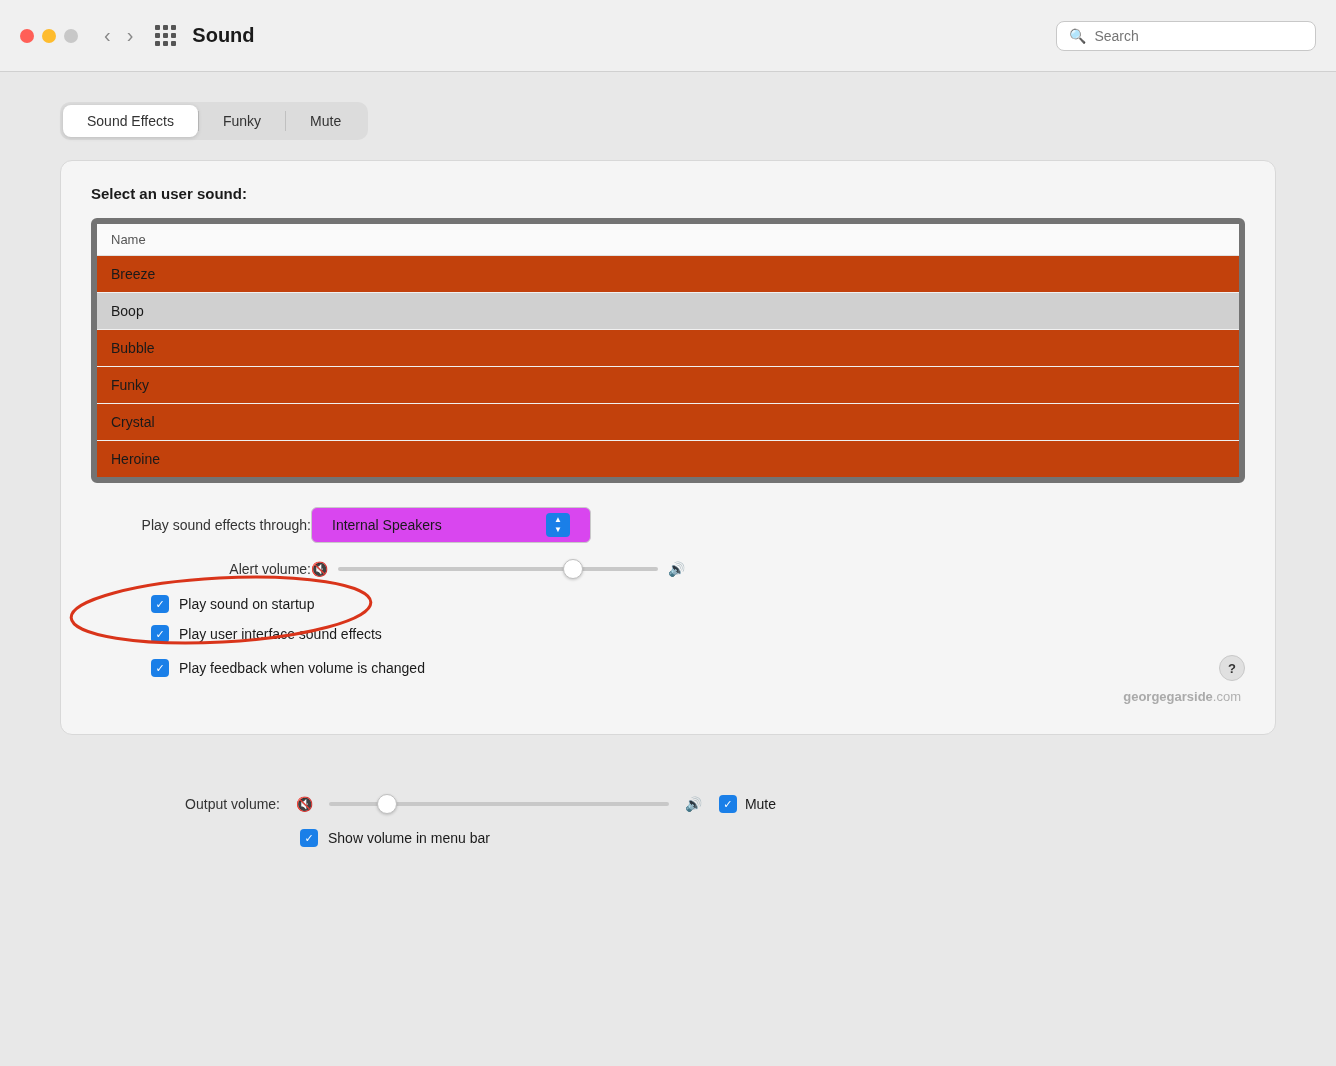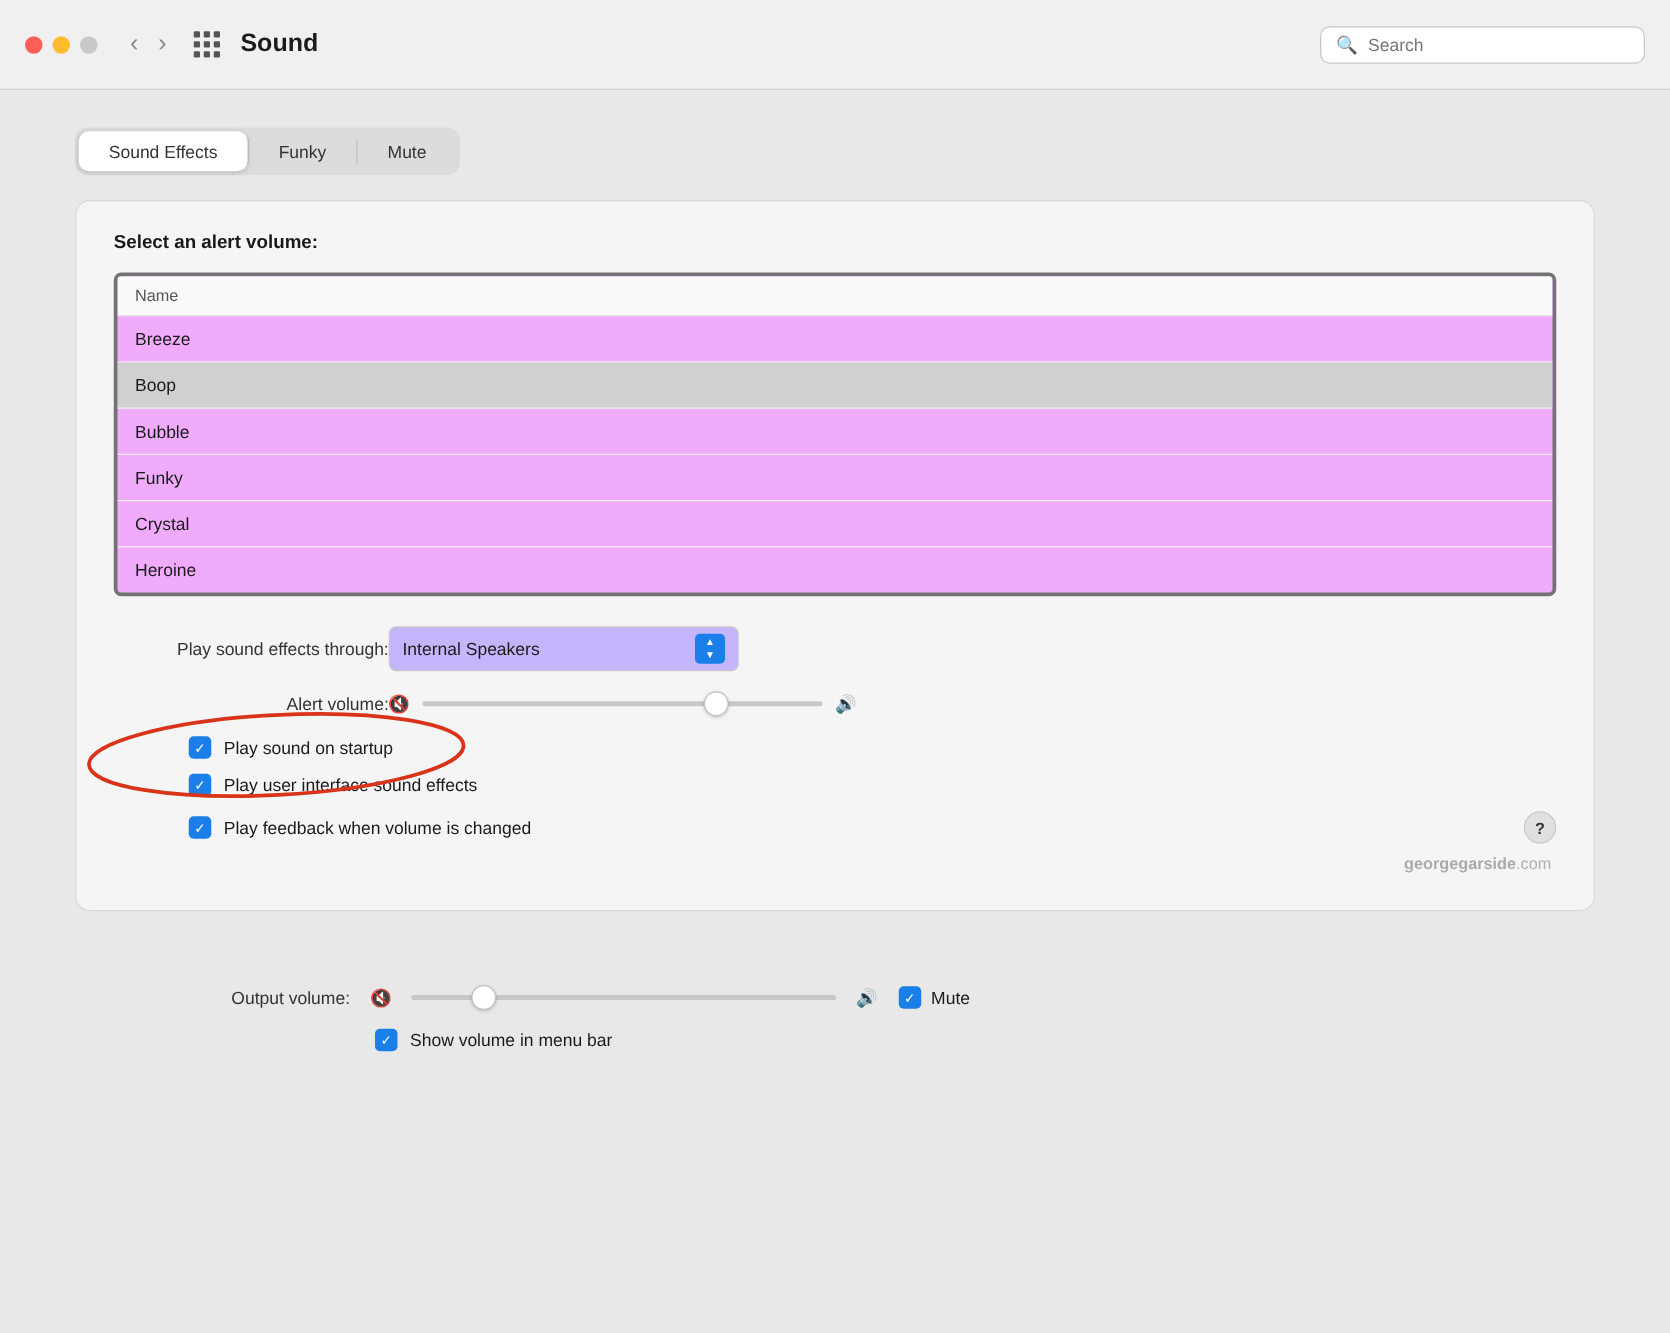--- a/index.html
+++ b/index.html
@@ -148,23 +148,23 @@
 
     .section-title {
       font-size: 15px;
       font-weight: 700;
       color: #1a1a1a;
       margin-bottom: 16px;
     }
 
     
     .sound-list {
-      border: 3px solid #737373;
+      border: 6px solid #737373;
       border-radius: 6px;
-      background: #f0abfc;
+      background: #c2410c;
       overflow: hidden;
       margin-bottom: 24px;
     }
     .sound-list-header {
       padding: 8px 14px;
       font-size: 13px;
       color: #555;
       border-bottom: 1px solid #e0e0e0;
       background: #fafafa;
     }
@@ -197,24 +197,24 @@
       font-size: 14px;
       color: #333;
       text-align: right;
       min-width: 220px;
     }
 
     
     .dropdown {
       display: flex;
       align-items: center;
-      background: #c4b5fd;
+      background: #d946ef;
       border: 1px solid #c8c8c8;
       border-radius: 6px;
-      padding: 5px 10px;
+      padding: 5px 20px;
       font-size: 14px;
       color: #1a1a1a;
       cursor: pointer;
       gap: 8px;
       min-width: 280px;
     }
     .dropdown-text { flex: 1; }
     .dropdown-arrow {
       background: #1a7fe8;
       border-radius: 4px;
@@ -376,21 +376,21 @@
       <button class="tab active">Sound Effects</button>
       <div class="tab-divider"></div>
       <button class="tab">Funky</button>
       <div class="tab-divider"></div>
       <button class="tab">Mute</button>
     </div>
   </div>
 
   <div class="panel">
 
-    <div class="section-title">Select an alert volume:</div>
+    <div class="section-title">Select an user sound:</div>
 
     <div class="sound-list">
       <div class="sound-list-header">Name</div>
       <div class="sound-list-item">Breeze</div>
       <div class="sound-list-item selected">Boop</div>
       <div class="sound-list-item">Bubble</div>
       <div class="sound-list-item">Funky</div>
       <div class="sound-list-item">Crystal</div>
       <div class="sound-list-item">Heroine</div>
     </div>

